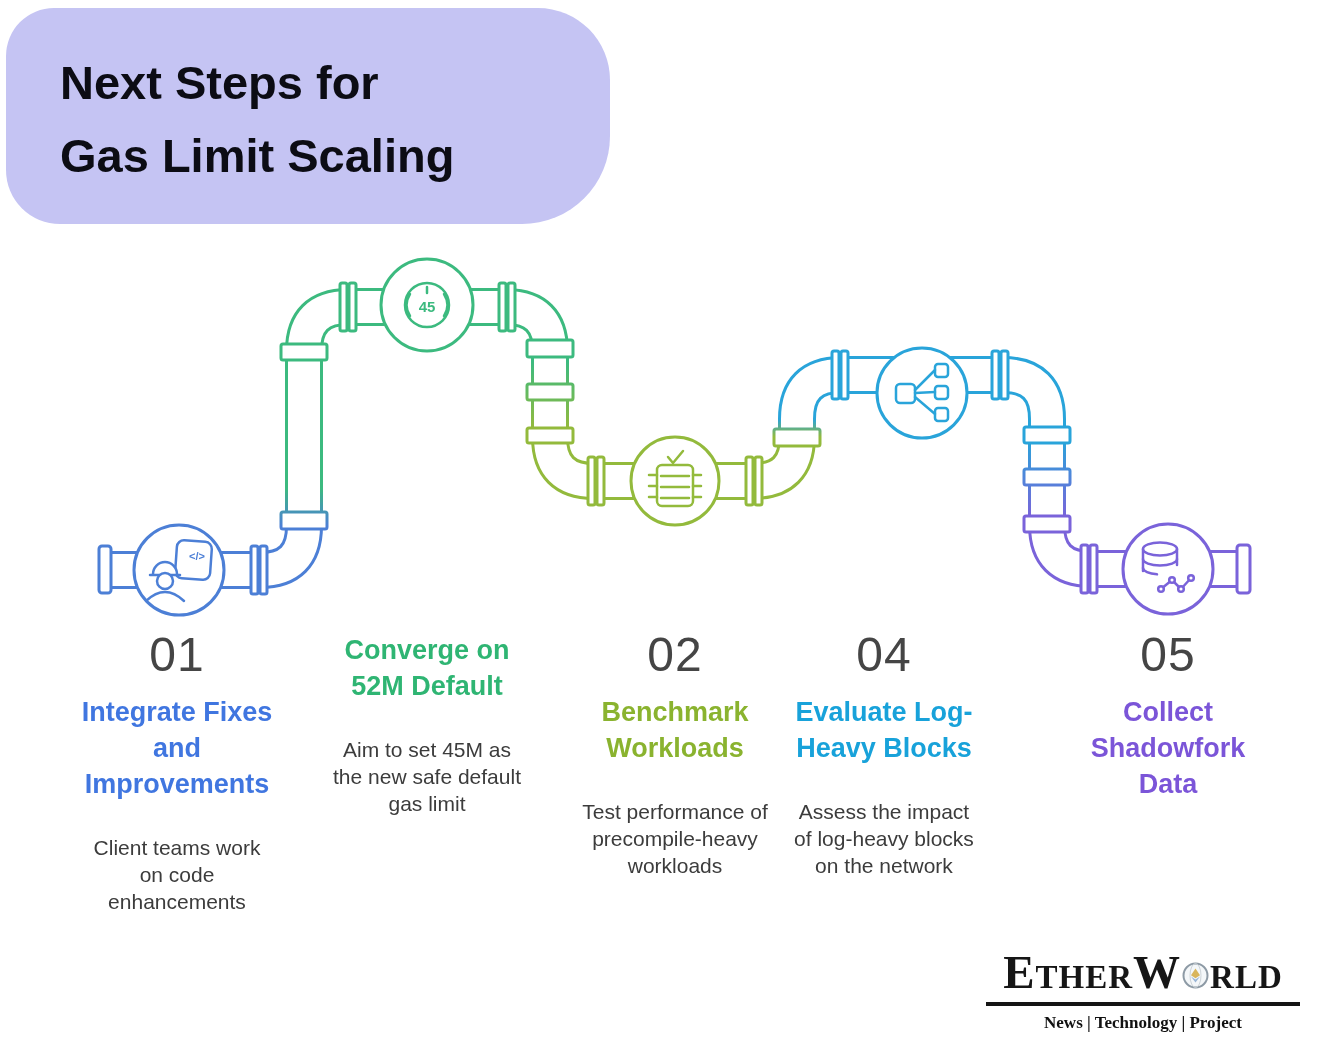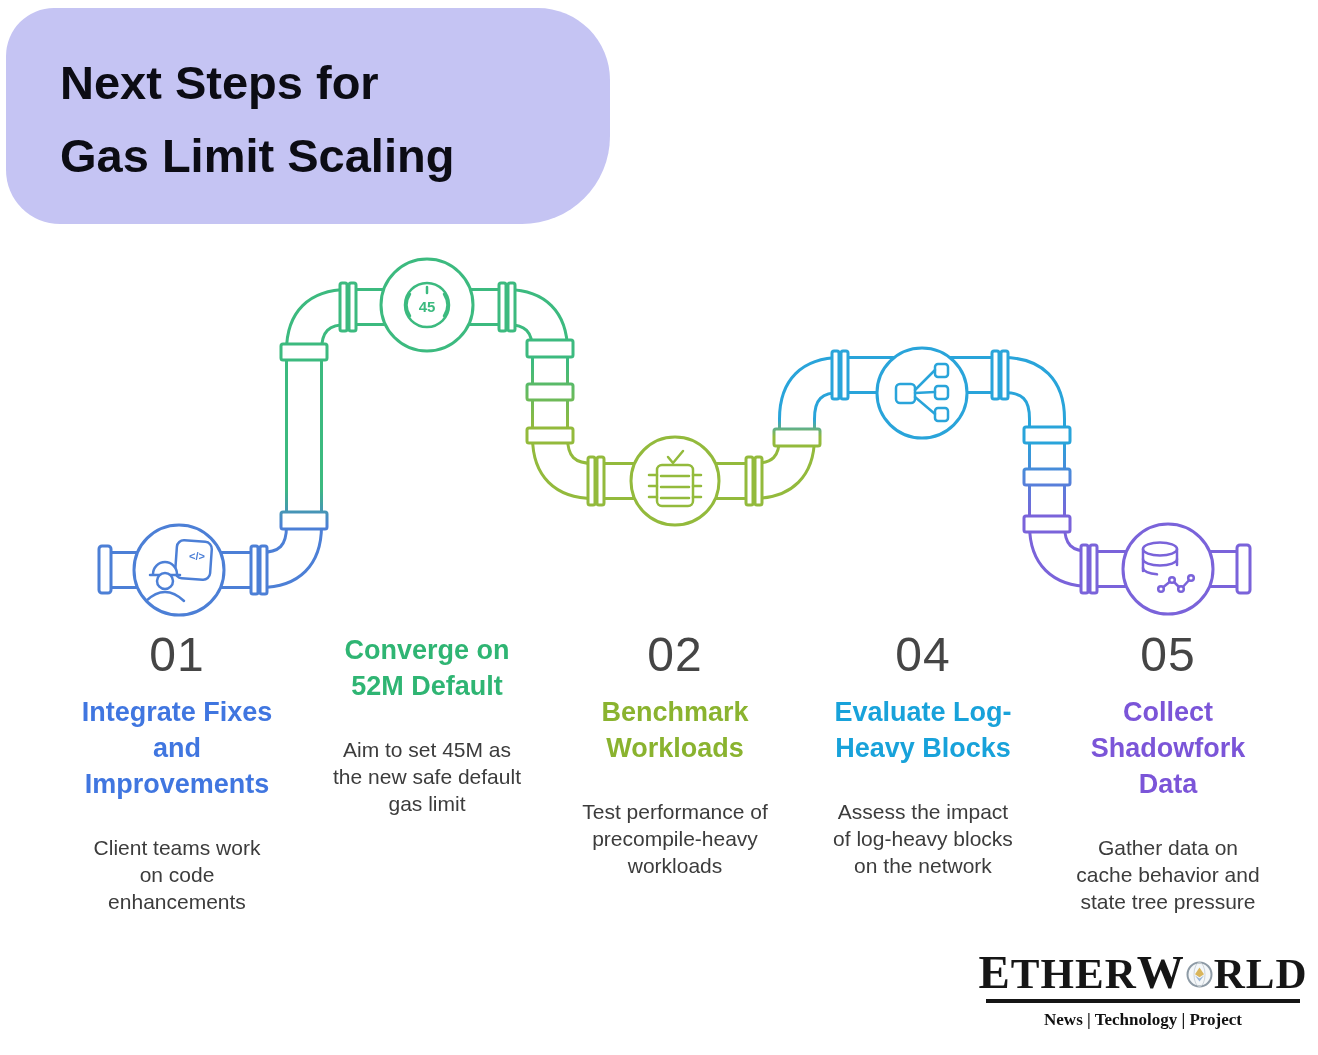--- a/index.html
+++ b/index.html
@@ -22,21 +22,21 @@
   .step-col{position:absolute;top:632px;width:250px;text-align:center;}
   .step-num{font-size:48px;line-height:46px;font-weight:400;letter-spacing:1px;margin:0 0 16px;}
   .step-heading{font-size:27px;line-height:36px;font-weight:700;margin:0 0 32px;white-space:pre-line;}
   .step-desc{font-size:21px;line-height:27px;font-weight:400;margin:17px;white-space:pre-line;}
 
   
   .brand{position:absolute;left:986px;top:948px;width:314px;text-align:center;}
   .brand-row{display:flex;align-items:baseline;justify-content:center;
     font-family:"Liberation Serif",serif;font-weight:700;color:#161616;letter-spacing:1px;}
   .brand-big{font-size:47px;line-height:48px;}
-  .brand-small{font-size:43px;line-height:48px;text-align:right;}
+  .brand-small{font-size:33px;line-height:48px;text-align:right;}
   .brand-globe{align-self:center;margin:6px 1px 0 1px;}
   .brand-rule{height:4px;background:#151515;margin:1px 0 7px;}
   .brand-tagline{font-family:"Liberation Serif",serif;font-size:17px;font-weight:700;color:#111;}
 </style>
 </head>
 <body>
 
 <div class="canvas">
 
   <div class="title-blob">
@@ -189,36 +189,33 @@
 gas limit</p>
   </div>
   <div class="step-col" style="left:550px">
     <div class="step-num" style="color: rgb(69, 69, 69);">02</div>
     <h3 class="step-heading" style="color: rgb(138, 179, 47);">Benchmark
 Workloads</h3>
     <p class="step-desc" style="color: rgb(60, 60, 60);">Test performance of
 precompile-heavy
 workloads</p>
   </div>
-  <div class="step-col" style="left:798px">
+  <div class="step-col" style="left:759px">
     <div class="step-num" style="color: rgb(69, 69, 69);">04</div>
     <h3 class="step-heading" style="color: rgb(24, 162, 218);">Evaluate Log-
 Heavy Blocks</h3>
     <p class="step-desc" style="color: rgb(60, 60, 60);">Assess the impact
 of log-heavy blocks
 on the network</p>
   </div>
   <div class="step-col" style="left:1043px">
     <div class="step-num" style="color: rgb(69, 69, 69);">05</div>
     <h3 class="step-heading" style="color: rgb(123, 85, 216);">Collect
 Shadowfork
 Data</h3>
-    <p class="step-desc" style="color: rgb(60, 60, 60);">Gather data on
-cache behavior and
-state tree pressure</p>
   </div>
 
   <div class="brand">
     <div class="brand-row">
       <span class="brand-big">E</span>
         <span class="brand-small">THER</span>
         <span class="brand-big">W</span>
         <span class="brand-globe"><svg width="27" height="27" viewBox="0 0 27 27">
           <circle cx="13.5" cy="13.5" r="12" fill="#f4f7f9" stroke="#8d9aa5" stroke-width="2"></circle>
           <ellipse cx="13.5" cy="13.5" rx="5.5" ry="12" fill="none" stroke="#ccd3d8" stroke-width="1"></ellipse>

